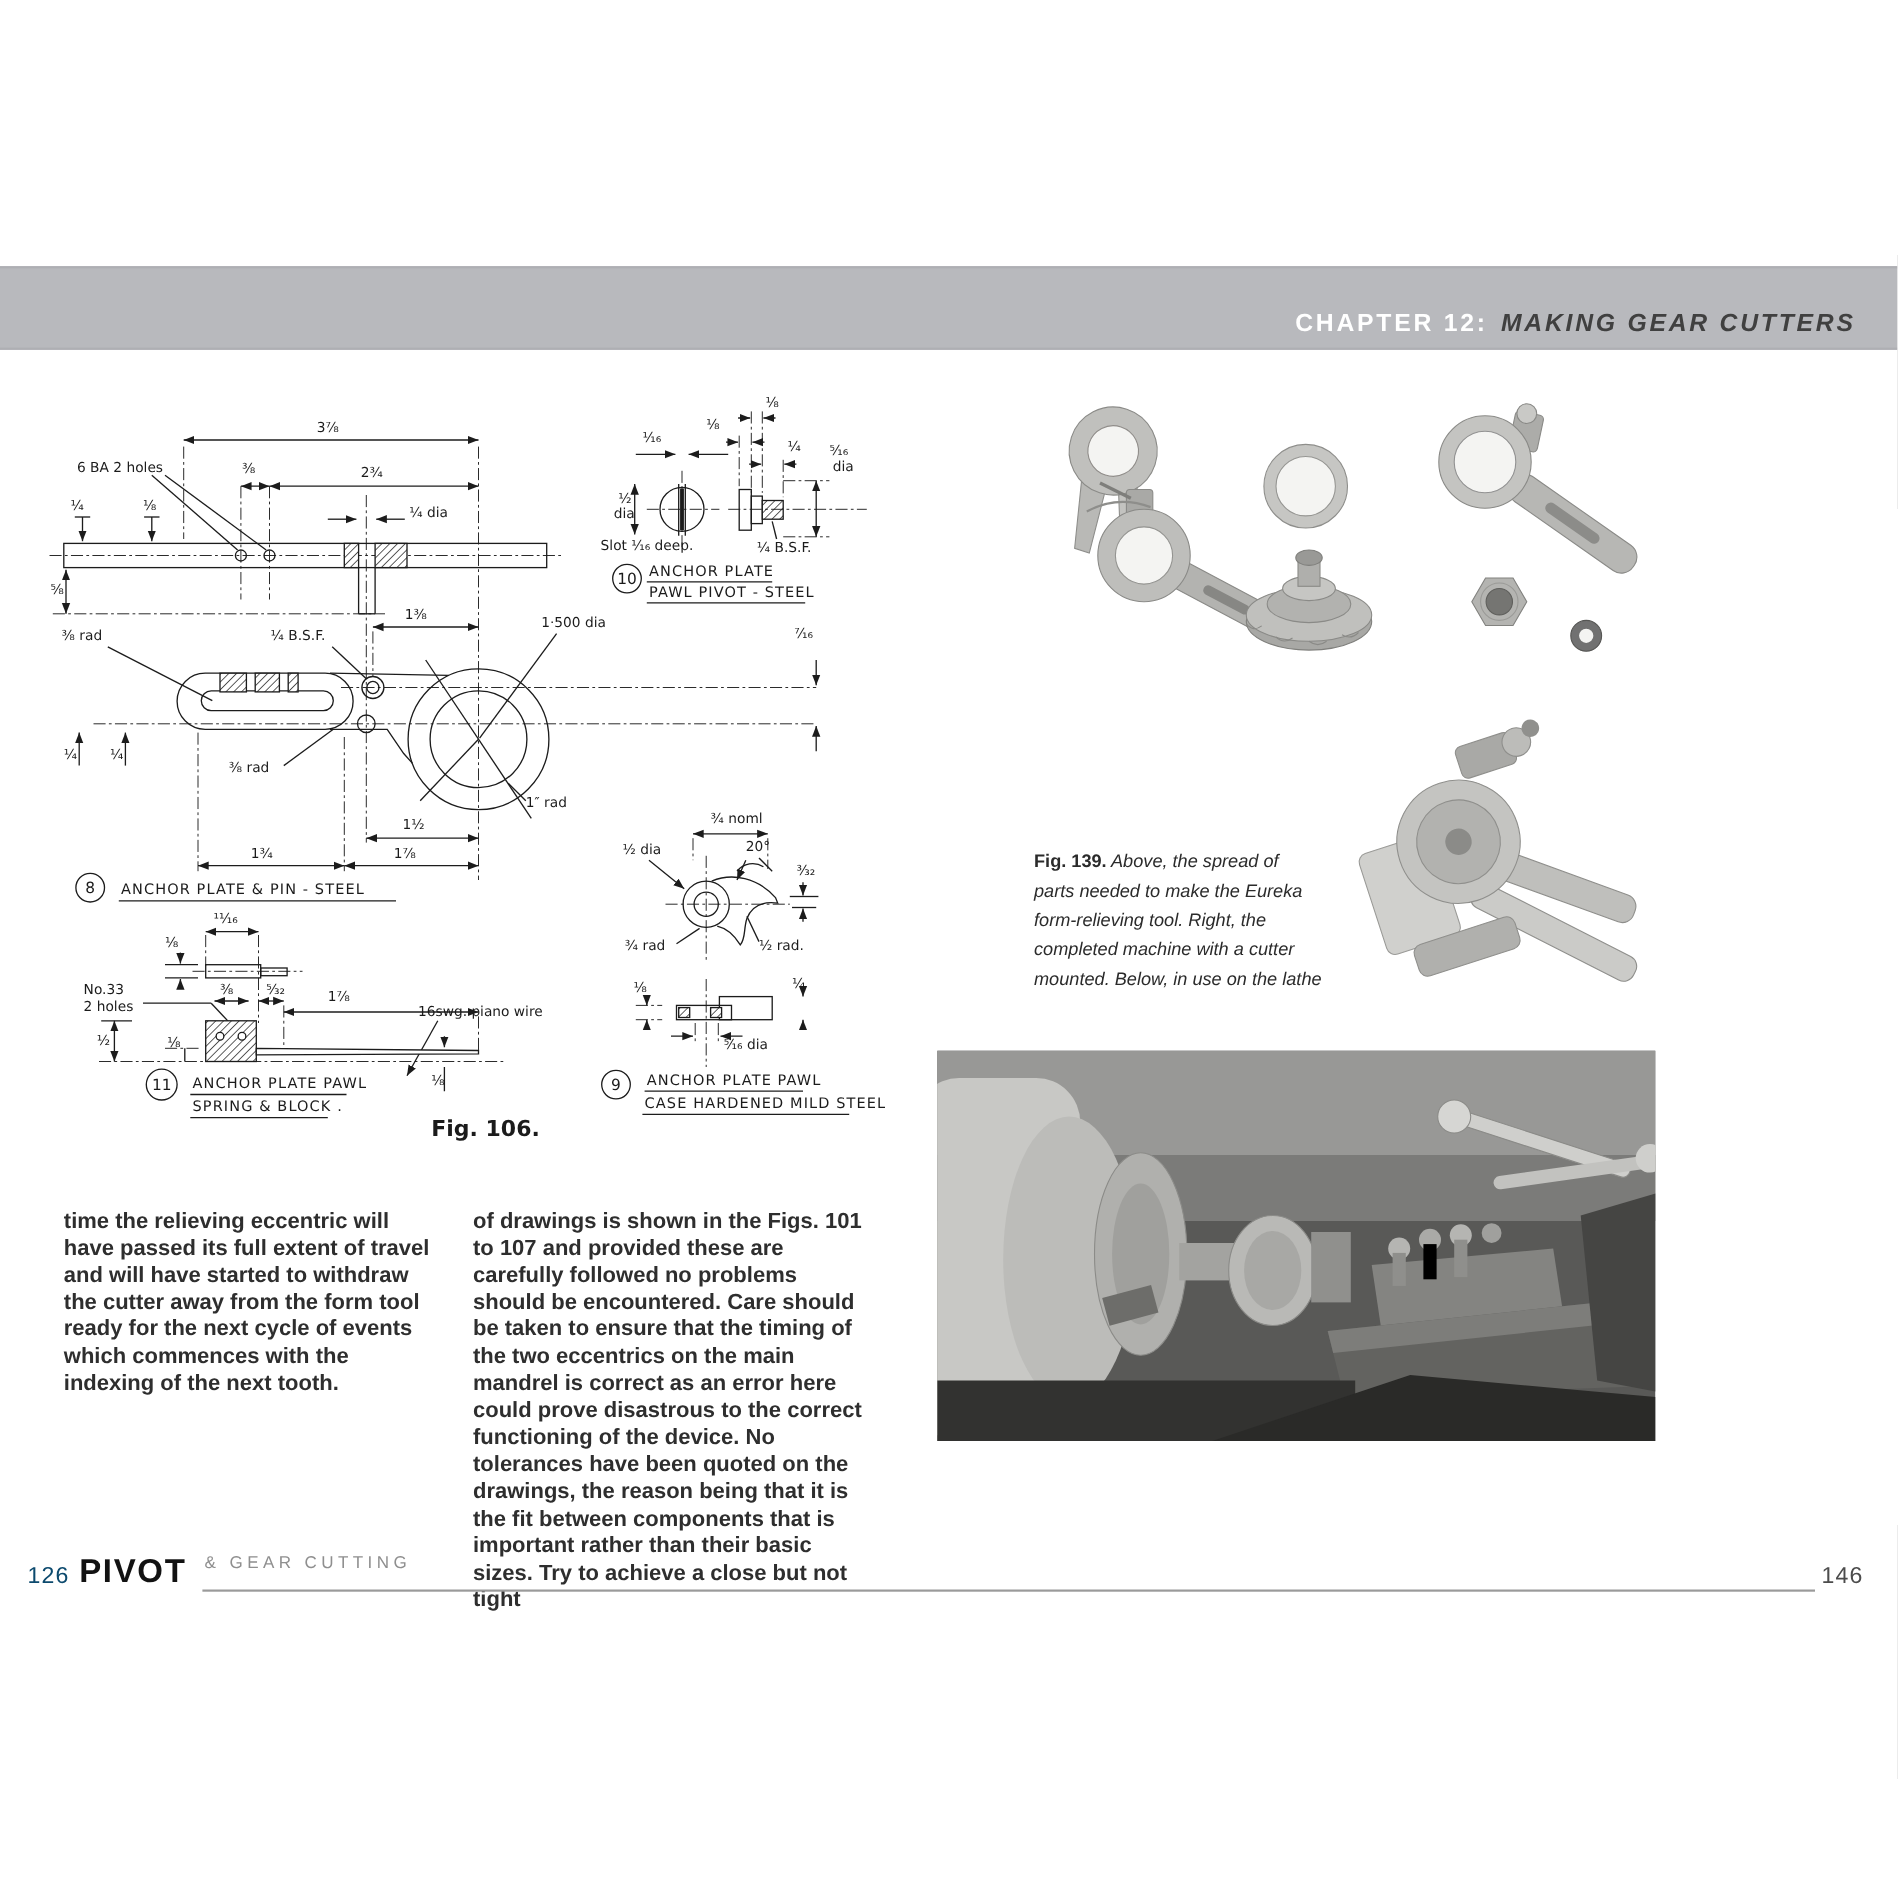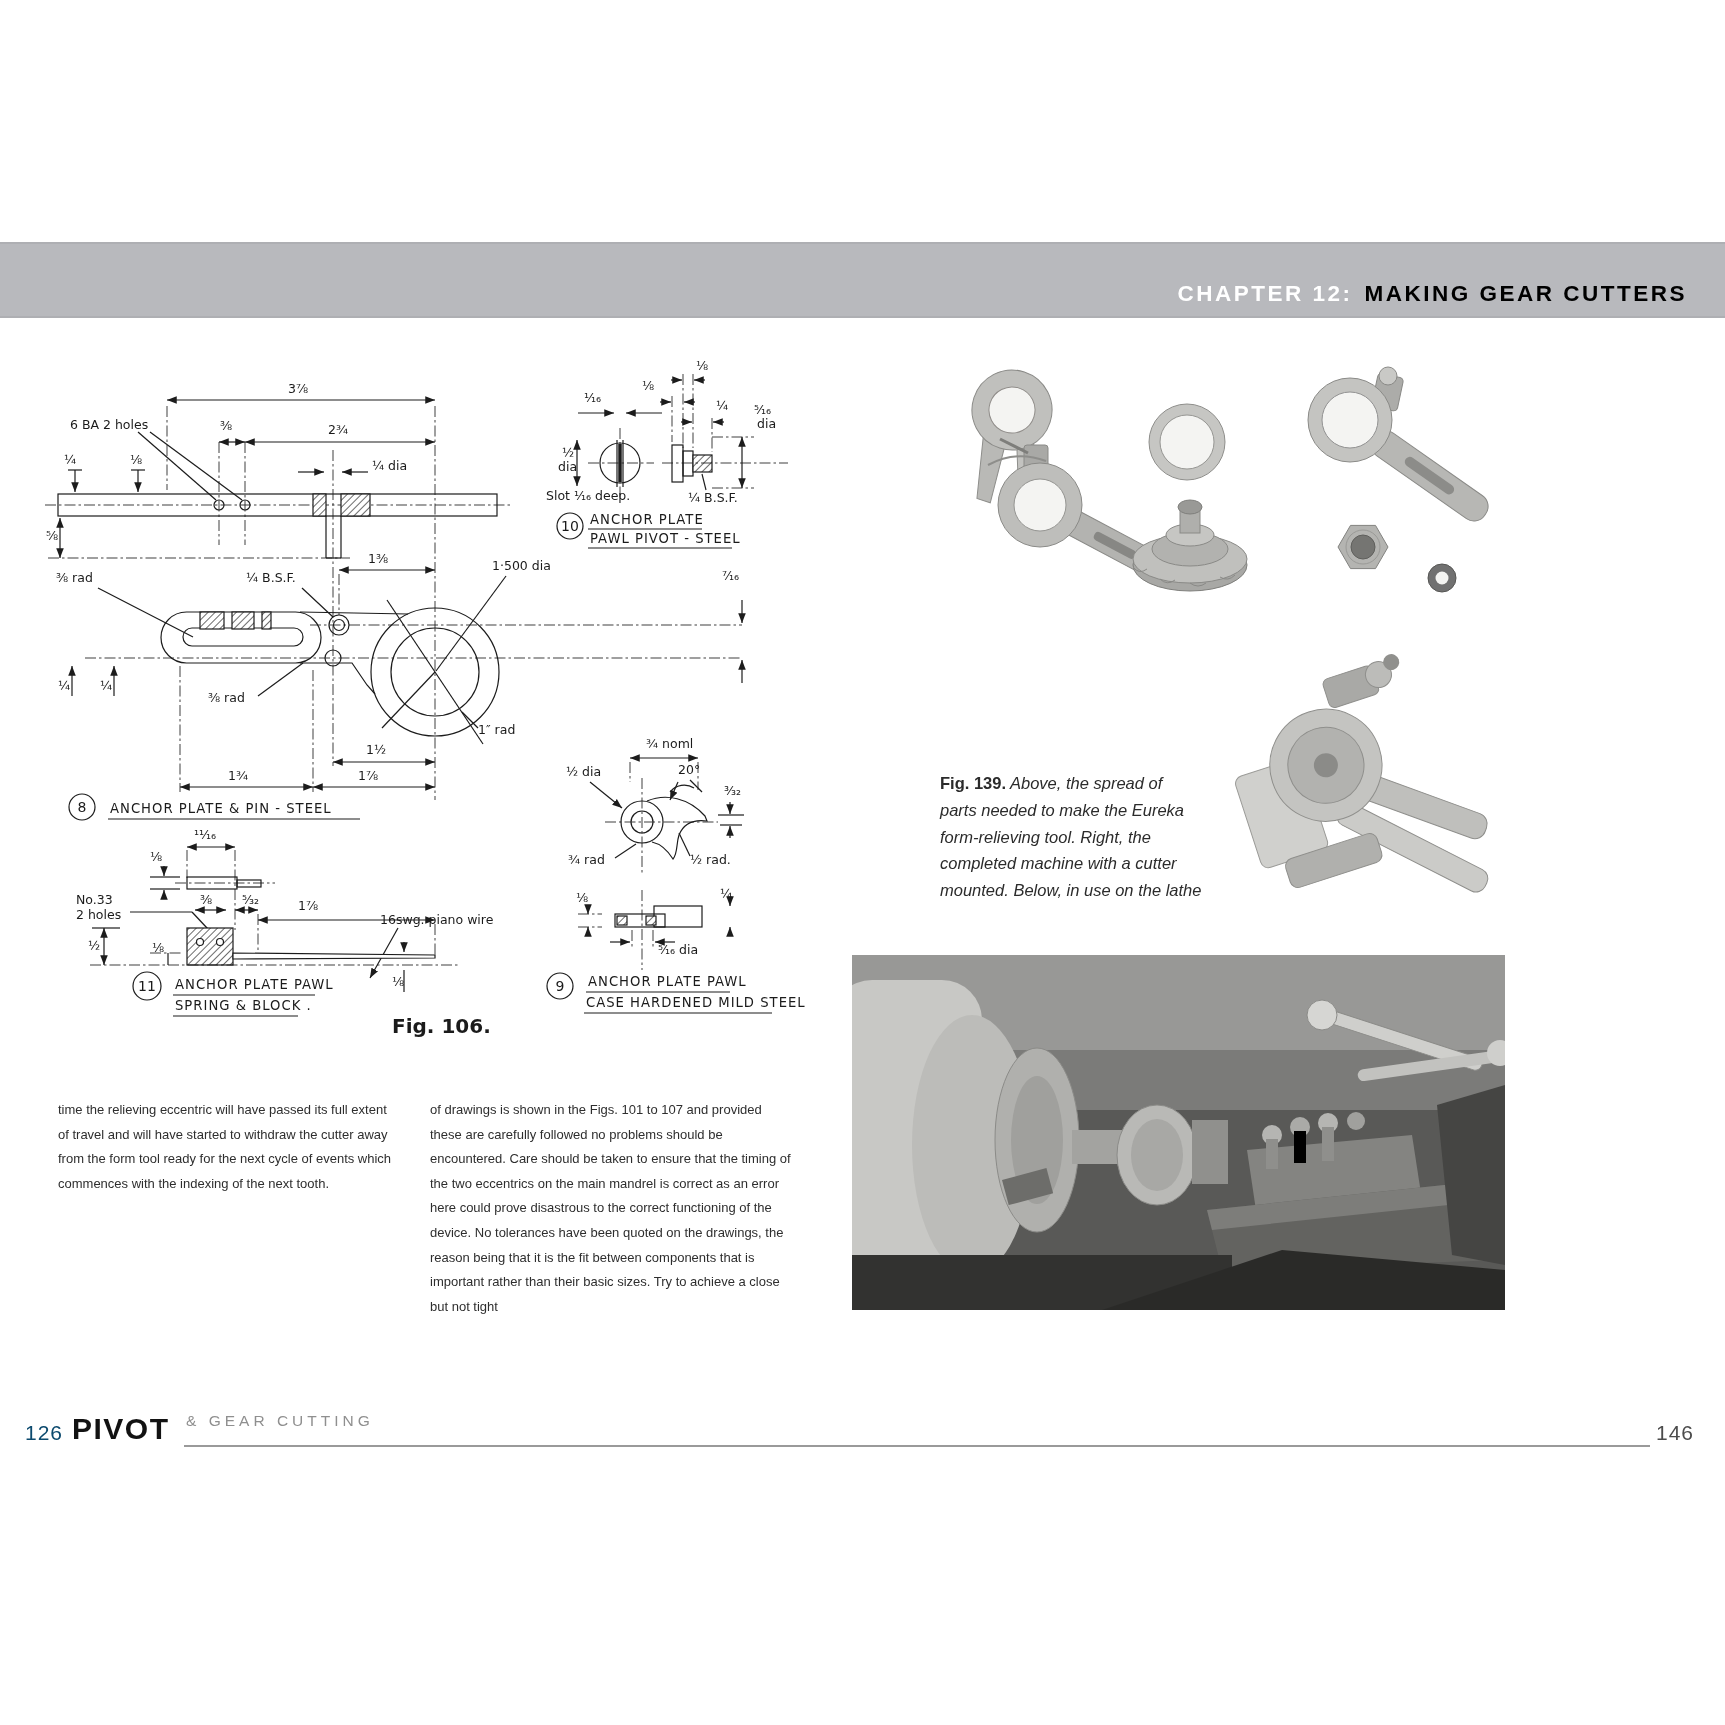--- a/index.html
+++ b/index.html
@@ -4,34 +4,34 @@
 <style>
   html,body{margin:0;padding:0;background:#ddd;}
   .page{position:relative;width:1725px;height:1725px;background:#ffffff;overflow:hidden;
         font-family:"Liberation Sans",sans-serif;}
   
   .band{position:absolute;left:0;top:242px;width:100%;height:76px;background:#b8b9bd;
         border-top:2px solid #aeafb3;border-bottom:2px solid #aeafb3;box-sizing:border-box;
         display:flex;align-items:flex-end;justify-content:flex-end;padding:16px 38px 9px 0;
         font-weight:bold;font-size:22.5px;letter-spacing:2.5px;white-space:pre;}
   .band .lab{color:#ffffff;margin-right:12px;}
-  .band .tit{color:#000000;}
+  .band .tit{color:#404040;font-style:italic;}
   
   .fig106{position:absolute;left:30px;top:330px;width:780px;height:715px;}
   .fig106 text{font-family:"DejaVu Sans",sans-serif;fill:#1b1b1b;}
   .dl{font-size:12.5px;}
   .dt{font-size:13.2px;letter-spacing:1px;}
   .nm{font-size:14px;text-anchor:middle;}
   .fg{font-size:20px;font-weight:bold;font-family:"Liberation Sans",sans-serif;}
   .geo{stroke:#1c1c1c;stroke-width:1.2;fill:none;}
   .cl{stroke-width:0.85;stroke-dasharray:11 3 2.5 3;}
   .th{stroke-width:3.5;}
   
   .col{position:absolute;}
-  .col p{margin:0;font-size:13px;line-height:24.6px;color:#2e2e2e;}
+  .col p{margin:0;font-size:20px;line-height:24.6px;color:#2e2e2e;font-weight:bold;}
   .col1{left:58px;top:1098px;width:338px;}
   .col2{left:430px;top:1098px;width:362px;}
   .indent{text-indent:26px;}
   
   .cap107{position:absolute;left:940px;top:770px;width:262px;font-size:16.5px;
           line-height:26.8px;color:#2b2b2b;font-style:italic;}
   .cap107 .lb{font-style:normal;font-weight:bold;}
   
   .photo{position:absolute;}
   

